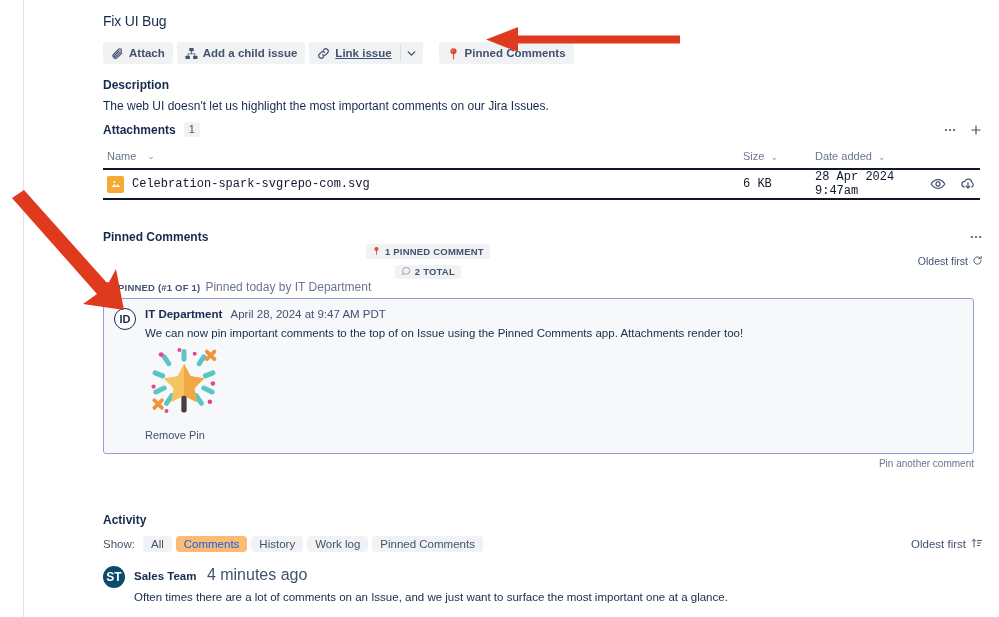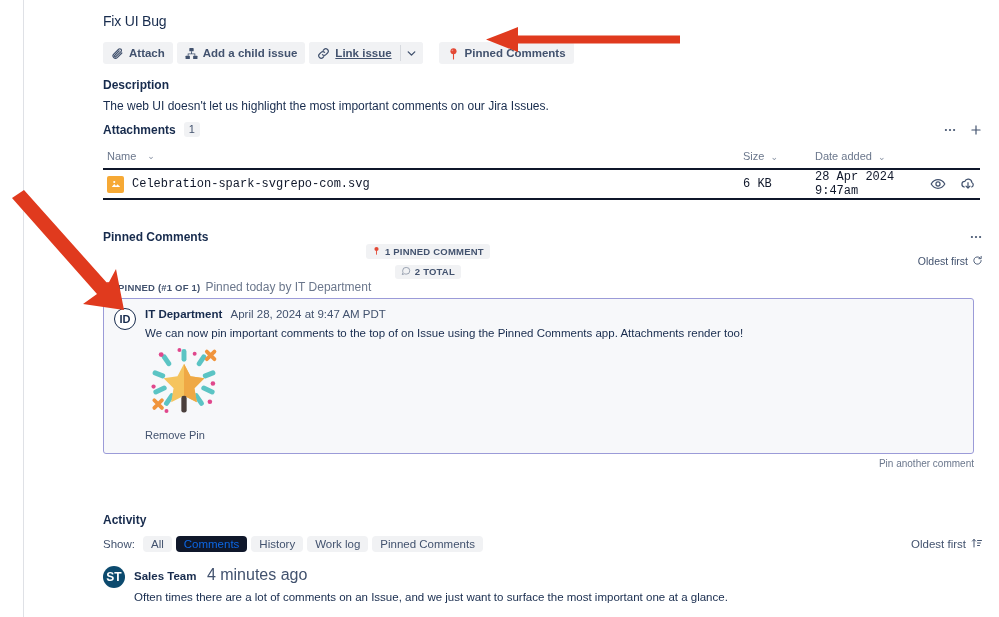--- a/index.html
+++ b/index.html
@@ -99,21 +99,21 @@
                display: inline-block; }
   .pin-another { text-align: right; width: 871px; font-size: 10px;
                  color: #6B778C; margin-top: 4px; cursor: pointer; }
 
   
   .act-wrap { margin-top: 44px; }
   .act-filter { display: flex; align-items: center; margin-top: 9px; }
   .show-label { font-size: 11.5px; color: #42526E; margin-right: 8px; }
   .pill { background: #F1F2F4; border-radius: 4px; padding: 2px 8px;
           font-size: 11.5px; color: #42526E; margin-right: 4px; cursor: pointer; }
-  .pill.active { color: #0C66E4; font-weight: 400; background: #0f172a; }
+  .pill.active { color: #0C66E4; font-weight: 400; background: #fdba74; }
   .act-sort { margin-left: auto; display: flex; align-items: center; gap: 5px;
               font-size: 11.5px; color: #42526E; cursor: pointer; }
 
   .cmt { display: flex; gap: 9px; margin-top: 14px; }
   .avatar-green { width: 22px; height: 22px; border-radius: 50%; background: #0c4a6e;
                   color: #fff; font-size: 12px; font-weight: 700; flex: none;
                   display: flex; align-items: center; justify-content: center; }
   .cmt-author { font-weight: 700; font-size: 11.5px; color: #172B4D; }
   .cmt-time { font-size: 16px; color: #42526E; margin-left: 6px; }
   .cmt-text { font-size: 11.5px; color: #172B4D; margin-top: 5px; line-height: 16px; }

